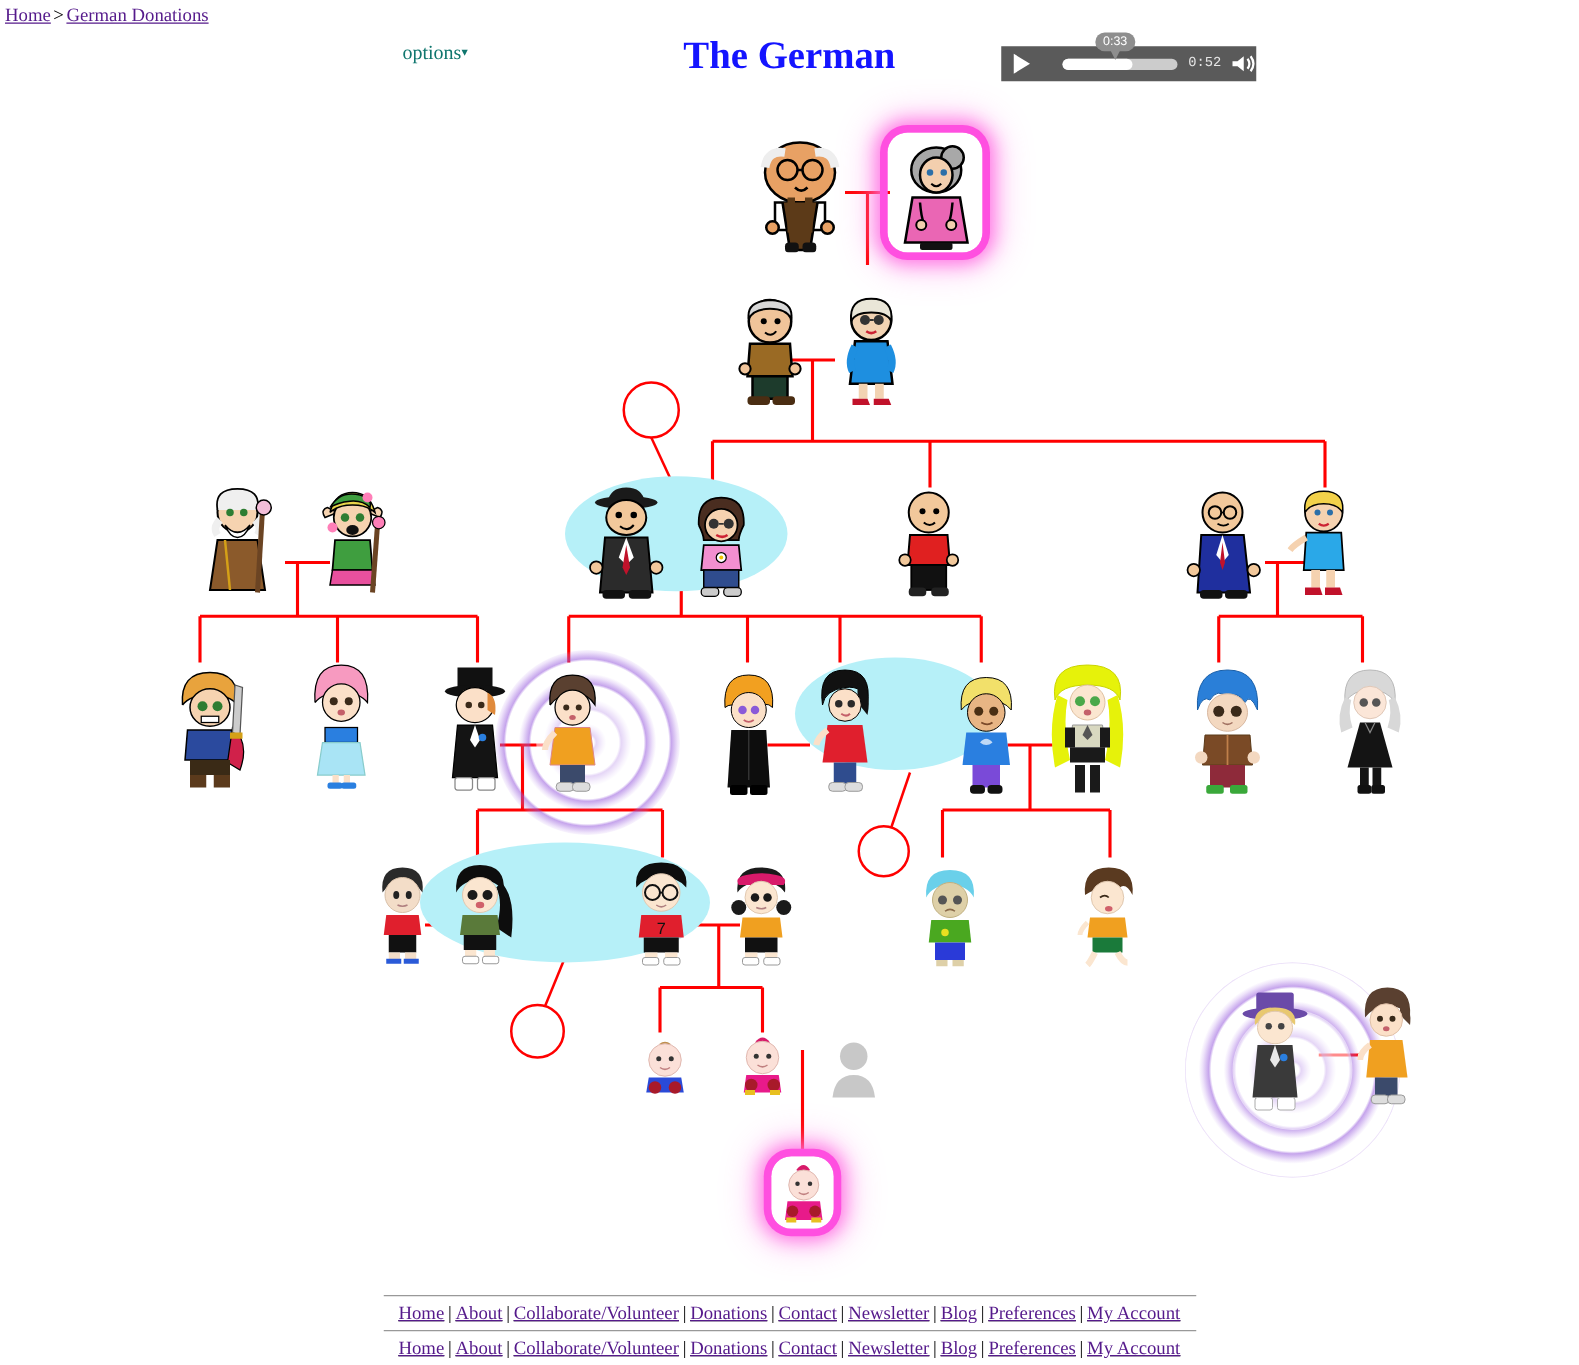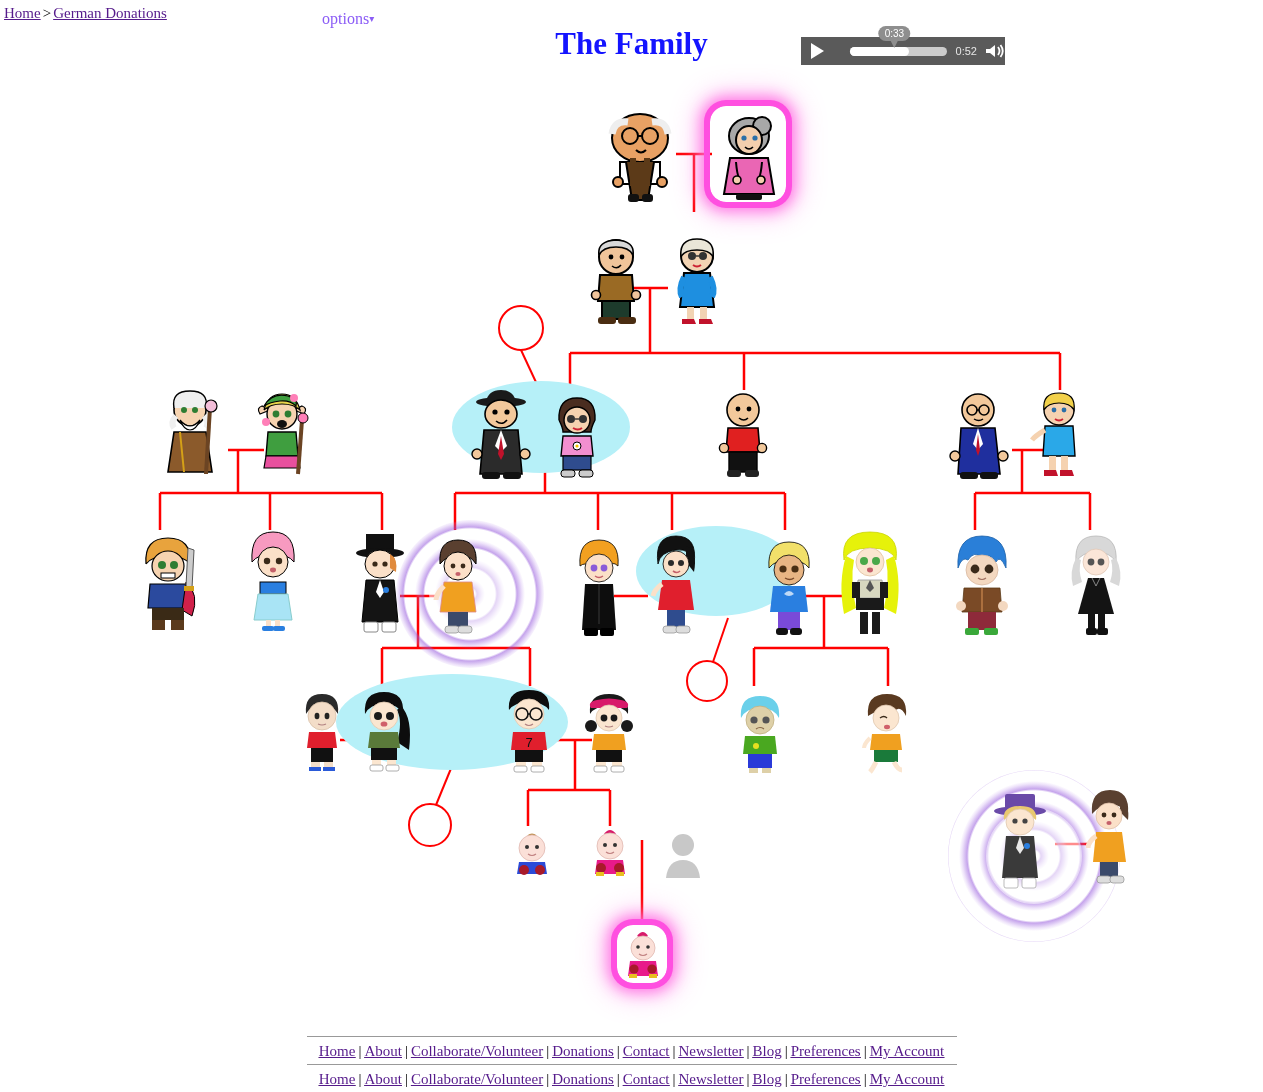--- a/index.html
+++ b/index.html
@@ -9,36 +9,36 @@
     font-family:"Liberation Serif", serif;
     position:relative;
     overflow:hidden;
     -webkit-font-smoothing:none;
   }
   a{color:#551a8b;}
   
   .breadcrumb{position:absolute;left:4px;top:5px;font-size:15px;color:#000;white-space:nowrap;}
   .breadcrumb a{color:#551a8b;text-decoration:underline;}
   .breadcrumb .sep{color:#000;text-decoration:none;padding:0 2px;}
-  .options{position:absolute;left:322px;top:10px;font-size:16px;color:#8b5cf6;cursor:pointer;}
+  .options{position:absolute;left:322px;top:34px;font-size:16px;color:#0f766e;cursor:pointer;}
   .options .caret{font-size:10px;position:relative;top:-2px;}
   .page-title{position:absolute;left:0;right:0;top:26px;text-align:center;color:#1414ff;
     font-size:31px;font-weight:bold;font-family:"Liberation Serif", serif;}
   
   .player{position:absolute;left:801px;top:37px;width:204px;height:28px;background:#5a5a5a;
     display:flex;align-items:center;}
   .player .play{width:0;height:0;border-left:13px solid #fff;border-top:8px solid transparent;
     border-bottom:8px solid transparent;margin-left:10px;cursor:pointer;}
   .bar{position:relative;margin-left:26px;width:104px;height:9px;background:#cccccc;border-radius:5px;cursor:pointer;}
   .bar .fill{position:absolute;left:0;top:0;height:9px;width:61%;background:#ffffff;border-radius:5px;}
   .bubble{position:absolute;left:46%;top:-21px;transform:translateX(-50%);background:#8e8e8e;color:#fff;
     font-size:10px;font-family:"Liberation Sans", sans-serif;padding:2px 6px;border-radius:9px;white-space:nowrap;}
   .bubble:after{content:"";position:absolute;left:50%;margin-left:-4px;bottom:-7px;
     border-left:4px solid transparent;border-right:4px solid transparent;border-top:8px solid #8e8e8e;}
-  .dur{color:#e6e6e6;font-size:11px;font-family:Liberation Sans, sans-serif;margin-left:9px;}
+  .dur{color:#e6e6e6;font-size:11px;font-family:Liberation Mono, monospace;margin-left:9px;}
   .spk{margin-left:8px;display:flex;align-items:center;cursor:pointer;}
   
   .tree{position:absolute;left:0;top:78px;width:1263px;height:910px;}
   .tree svg{position:absolute;left:0;top:0;}
   .node{position:absolute;}
   .node svg{position:static;}
   
   .hl-pink{position:absolute;border-radius:16px;
     box-shadow:0 0 0 6px #ff4fe0, 0 0 14px 9px rgba(255,105,224,.85), 0 0 26px 14px rgba(255,140,235,.45);
     background:rgba(255,255,255,0);}
@@ -59,21 +59,21 @@
 </style>
 </head>
 <body>
 
 <div class="breadcrumb">
   <a href="#">Home</a><span class="sep">&gt;</span><a href="#">German Donations</a>
 </div>
 
 <div class="options"><span>options</span><span class="caret">▾</span></div>
 
-<div class="page-title">The Family</div>
+<div class="page-title">The German</div>
 
 <div class="player">
   <div class="play"></div>
   <div class="bar">
     <div class="fill" style="width: 61%;"></div>
     <div class="bubble">0:33</div>
   </div>
   <div class="dur">0:52</div>
   <div class="spk">
     <svg width="20" height="16" viewBox="0 0 20 16">

